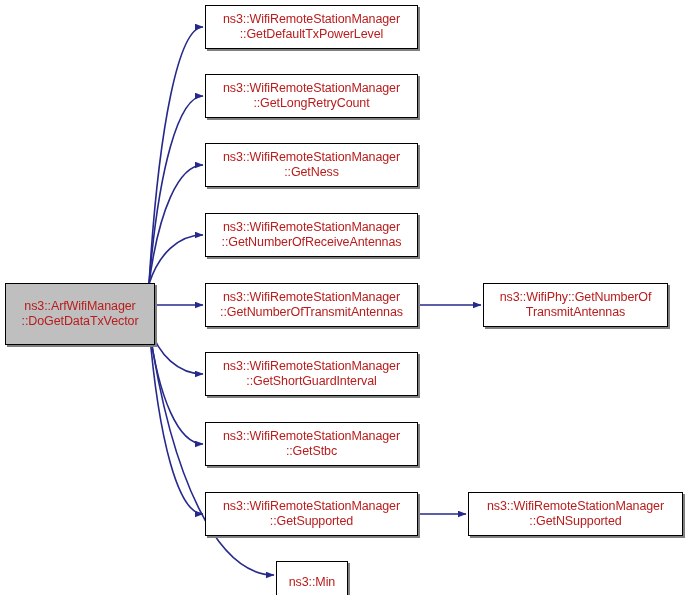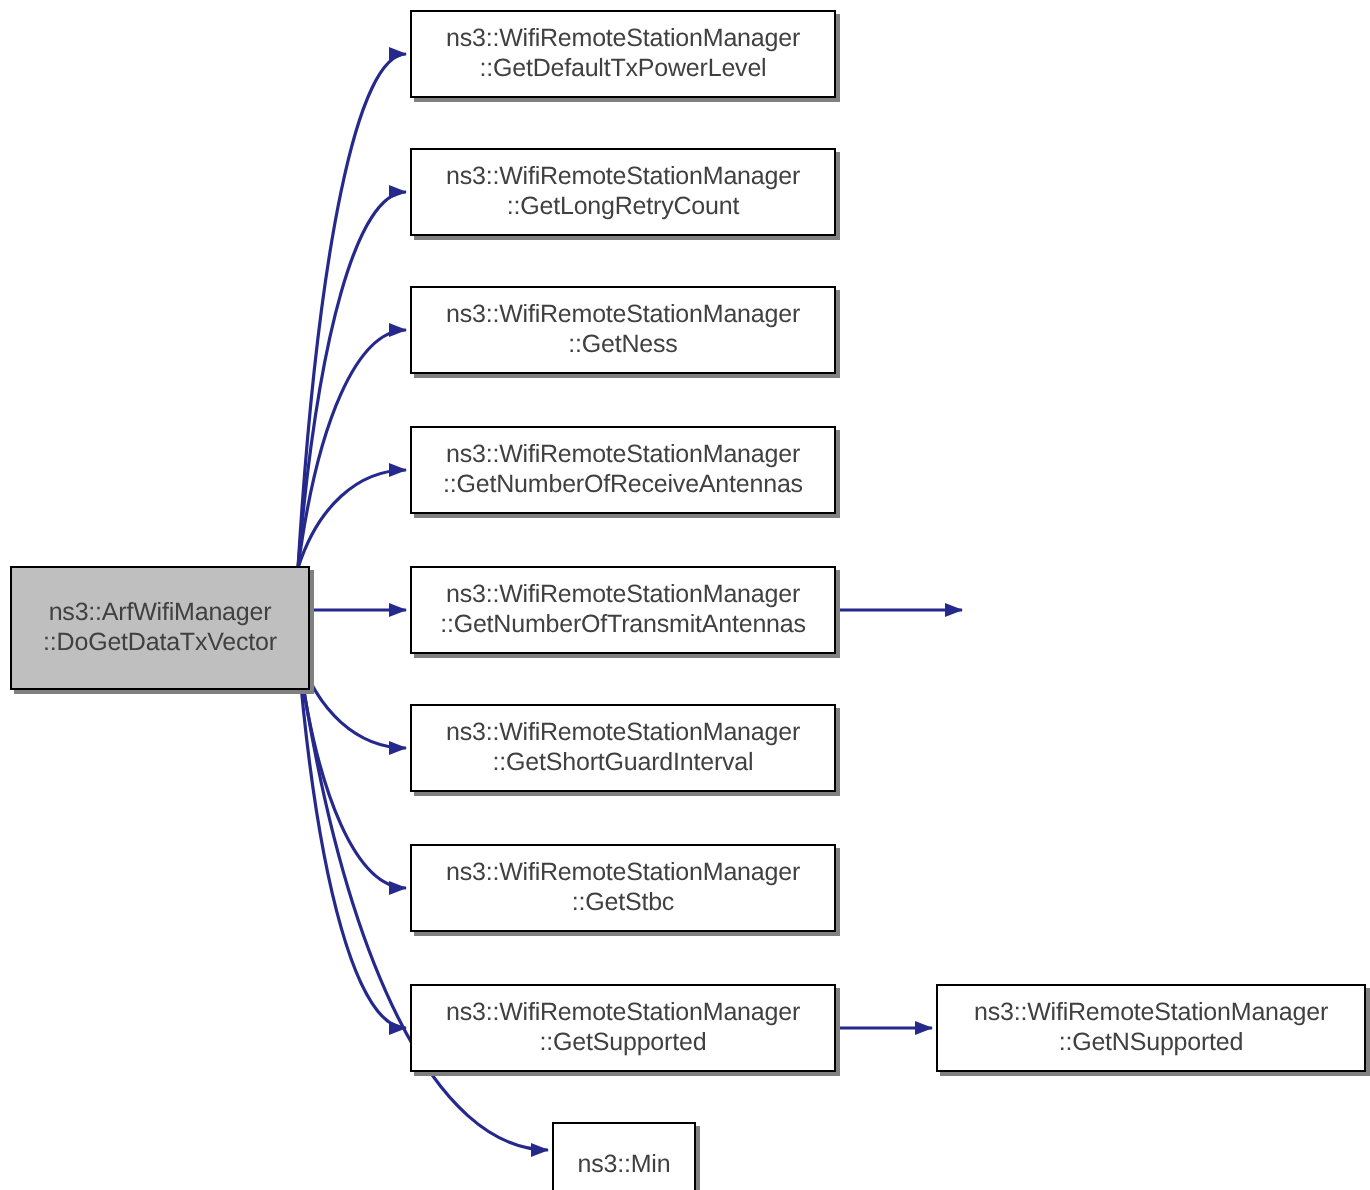--- a/index.html
+++ b/index.html
@@ -29,21 +29,21 @@
     position: absolute;
     box-sizing: border-box;
     border: 1px solid #000000;
     background: #ffffff;
     display: flex;
     align-items: center;
     justify-content: center;
     text-align: center;
     font-size: 12.5px;
     line-height: 15px;
-    color: #404040;
+    color: #b91c1c;
     letter-spacing: -0.1px;
     box-shadow: 2px 2px 0 0 #808080;
     white-space: pre-line;
     z-index: 2;
   }
   .node.source {
     background: #bfbfbf;
   }
   .node .label {
     display: block;
@@ -109,18 +109,22 @@
     <span class="label">ns3::WifiRemoteStationManager
 ::GetStbc</span>
   </div>
   <div class="node" style="left: 205px; top: 492px; width: 213px; height: 44px;">
     <span class="label">ns3::WifiRemoteStationManager
 ::GetSupported</span>
   </div>
   <div class="node" style="left: 276px; top: 561px; width: 72px; height: 43px;">
     <span class="label">ns3::Min</span>
   </div>
+  <div class="node" style="left: 483px; top: 283px; width: 185px; height: 44px;">
+    <span class="label">ns3::WifiPhy::GetNumberOf
+TransmitAntennas</span>
+  </div>
   <div class="node" style="left: 468px; top: 492px; width: 215px; height: 44px;">
     <span class="label">ns3::WifiRemoteStationManager
 ::GetNSupported</span>
   </div>
 
 </div>
 
 </body></html>

